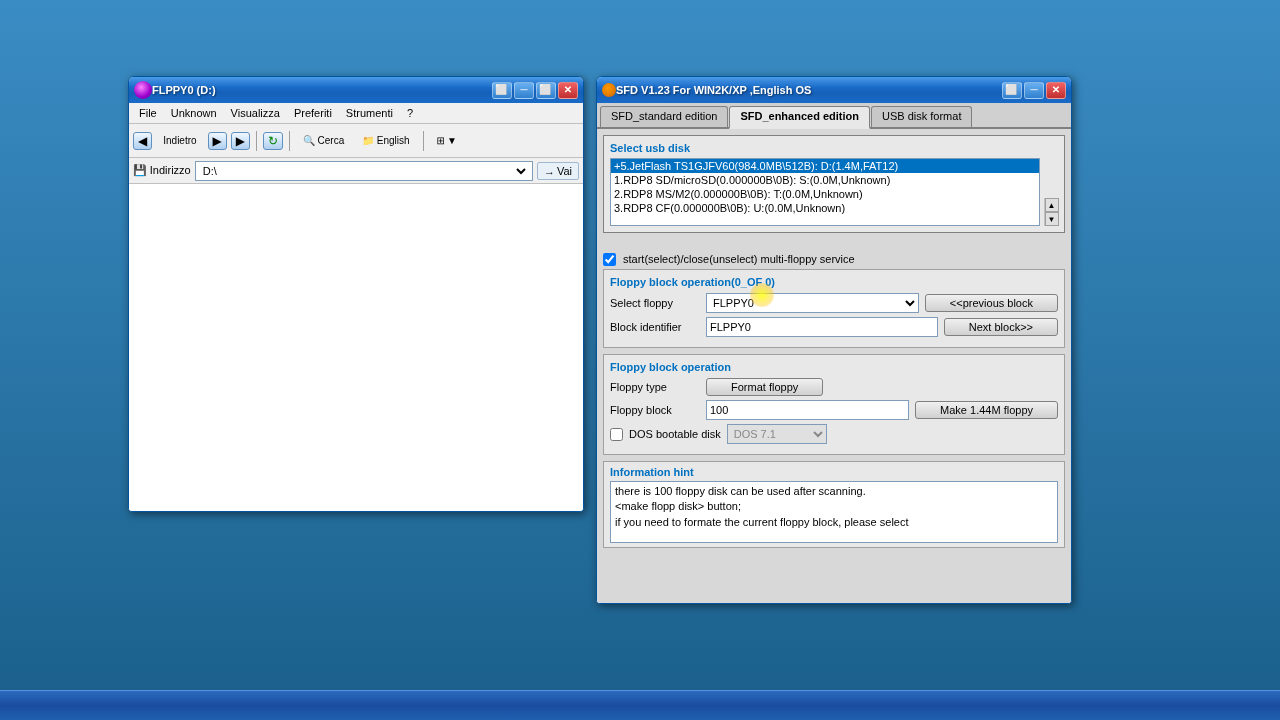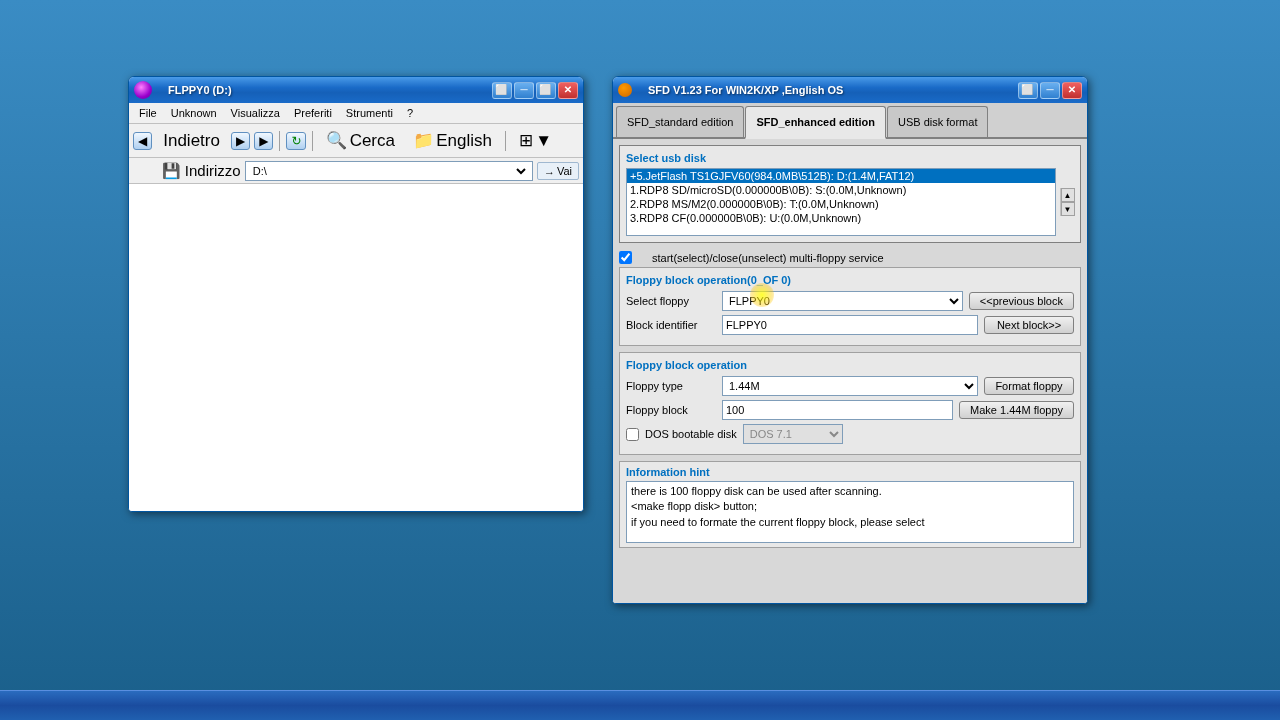--- a/index.html
+++ b/index.html
@@ -41,21 +41,21 @@
       overflow: hidden;
       background: #f0f0f0;
     }
 
     .title-bar {
       display: flex;
       align-items: center;
       padding: 3px 5px;
       background: linear-gradient(180deg, #4a9be8 0%, #1a6bc8 40%, #1560b8 60%, #1a6bc8 100%);
       height: 26px;
-      gap: 16px;
+      gap: 0;
     }
 
     .title-bar-text {
       color: white;
       font-weight: bold;
       font-size: 11px;
       flex: 1;
       text-shadow: 1px 1px 2px rgba(0,0,0,0.5);
       white-space: nowrap;
     }
@@ -120,38 +120,37 @@
 
     .toolbar-btn {
       display: flex;
       align-items: center;
       gap: 2px;
       padding: 2px 6px;
       background: transparent;
       border: 1px solid transparent;
       cursor: pointer;
       border-radius: 3px;
-      font-size: 17px;
+      font-size: 10px;
       color: #000;
     }
 
     .address-bar {
       background: #f0f0f0;
       border-bottom: 1px solid #c0c0c0;
       display: flex;
       align-items: center;
       padding: 2px 4px;
       gap: 4px;
       height: 26px;
     }
 
     .address-label {
       color: #000;
-      font-size: 15px;
-      margin-left: 29px;
+      font-size: 11px;
     }
 
     .address-input {
       flex: 1;
       height: 20px;
       border: 1px solid #7f9db9;
       background: white;
       font-size: 11px;
       padding: 1px 3px;
       display: flex;
@@ -172,21 +171,21 @@
       padding: 2px 6px;
       background: #e8f0f8;
       border: 1px solid #a0b8d0;
       cursor: pointer;
       font-size: 11px;
       border-radius: 2px;
     }
 
     
     .sfd-window {
-      left: 612px;
+      left: 596px;
       top: 76px;
       width: 476px;
       height: 528px;
     }
 
     .sfd-inner {
       background: #d8d8d8;
       height: calc(100% - 26px);
       display: flex;
       flex-direction: column;
@@ -194,21 +193,21 @@
 
     .tab-bar {
       display: flex;
       background: #d0d0d0;
       border-bottom: 2px solid #808080;
       padding: 3px 3px 0 3px;
       gap: 1px;
     }
 
     .tab {
-      padding: 9px 10px;
+      padding: 3px 10px;
       background: #c8c8c8;
       border: 1px solid #808080;
       border-bottom: none;
       cursor: pointer;
       font-size: 11px;
       border-radius: 3px 3px 0 0;
       color: #000;
     }
 
     .tab.active {
@@ -254,23 +253,23 @@
       white-space: nowrap;
     }
 
     .usb-list-item.selected {
       background: #0070c0;
       color: white;
     }
 
     .checkbox-row {
       display: flex;
-      align-items: center;
-      gap: 20px;
-      margin: 8px 0 3px 0;
+      align-items: flex-start;
+      gap: 7px;
+      margin: 20px 0 3px 0;
       font-size: 11px;
     }
 
     .floppy-block-section {
       border: 1px solid #a0a0a0;
       background: #e8e8e8;
       padding: 6px;
       margin-bottom: 6px;
     }
 
@@ -307,21 +306,21 @@
     .row-select {
       flex: 1;
       height: 20px;
       border: 1px solid #7f9db9;
       background: white;
       font-size: 11px;
       padding: 0 2px;
     }
 
     .action-btn {
-      padding: 2px 10px;
+      padding: 2px 24px;
       background: linear-gradient(180deg, #f0f0f0 0%, #d0d0d0 100%);
       border: 1px solid #808080;
       border-radius: 3px;
       cursor: pointer;
       font-size: 11px;
       white-space: nowrap;
       min-width: 90px;
       text-align: center;
     }
 
@@ -505,21 +504,21 @@
     <div class="tab-bar">
       <div class="tab">SFD_standard edition</div>
       <div class="tab active">SFD_enhanced edition</div>
       <div class="tab">USB disk format</div>
     </div>
 
     <div class="sfd-content">
 
       <div class="section-box">
         <div class="section-label">Select usb disk</div>
-        <div style="display:flex; gap:4px; align-items:center;">
+        <div style="display:flex; gap:4px; align-items:flex-end;">
           <div class="usb-list" style="flex:1;">
             <div class="usb-list-item selected">+5.JetFlash TS1GJFV60(984.0MB\512B): D:(1.4M,FAT12)</div>
             <div class="usb-list-item">1.RDP8 SD/microSD(0.000000B\0B): S:(0.0M,Unknown)</div>
             <div class="usb-list-item">2.RDP8 MS/M2(0.000000B\0B): T:(0.0M,Unknown)</div>
             <div class="usb-list-item">3.RDP8 CF(0.000000B\0B): U:(0.0M,Unknown)</div>
           </div>
           <div class="scrollbar-right">
             <div class="scroll-arrow">▲</div>
             <div style="flex:1; background:#d0d0d0;"></div>
             <div class="scroll-arrow">▼</div>
@@ -548,23 +547,20 @@
           <input class="row-input" type="text" value="FLPPY0" style="">
           <button class="action-btn">Next block&gt;&gt;</button>
         </div>
       </div>
 
       <div class="floppy-block-section">
         <div class="floppy-block-title">Floppy block operation</div>
 
         <div class="row">
           <span class="row-label">Floppy type</span>
-          <select class="row-select">
-            <option value="1.44M">1.44M</option>
-          </select>
           <button class="action-btn">Format floppy</button>
         </div>
 
         <div class="row">
           <span class="row-label">Floppy block</span>
           <input class="row-input" type="text" value="100" style="">
           <button class="action-btn">Make 1.44M floppy</button>
         </div>
 
         <div class="row">

